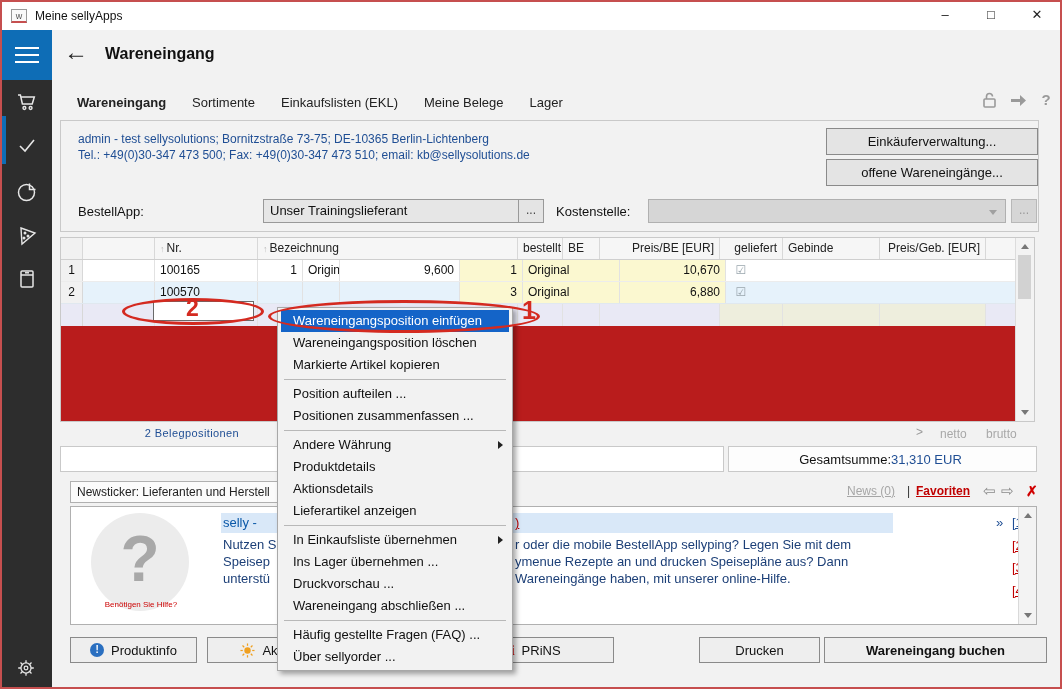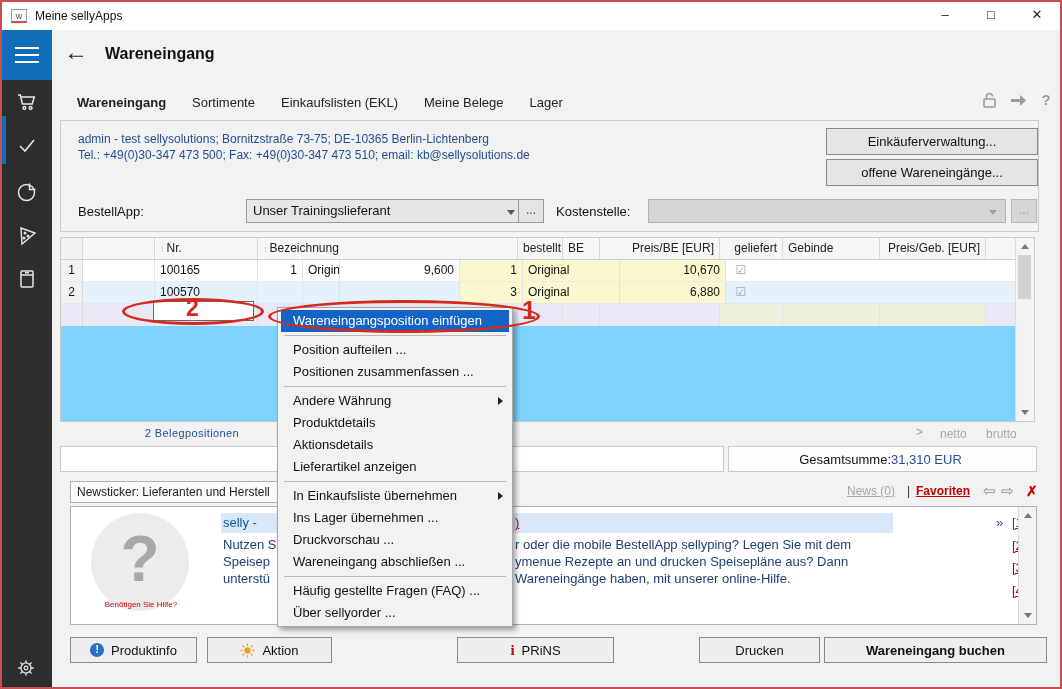--- a/index.html
+++ b/index.html
@@ -40,21 +40,21 @@
   .pbtn1{top:7px}.pbtn2{top:38px}
   .flabel{position:absolute;font-size:13px;color:#111}
   .select{position:absolute;height:24px;background:#e6e6e6;border:1px solid #999;box-sizing:border-box;font-size:13px;line-height:22px;padding-left:6px;color:#111}
   .select .chev{position:absolute;right:8px;top:10px;width:0;height:0;border-left:4px solid transparent;border-right:4px solid transparent;border-top:5px solid #555}
   .select.disabled{background:#d6d6d6;border-color:#b0b0b0}
   .select.disabled .chev{border-top-color:#a0a0a0}
   .dots{position:absolute;width:26px;height:24px;background:#e4e4e4;border:1px solid #999;box-sizing:border-box;text-align:center;line-height:20px;font-size:12px;color:#444}
   .dots.disabled{background:#d6d6d6;border-color:#b8b8b8;color:#999}
 
   
-  .tablewrap{position:absolute;left:58px;top:235px;width:975px;height:185px;background:#7dd3fc;border:1px solid #c9c9c9;box-sizing:border-box;overflow:hidden}
+  .tablewrap{position:absolute;left:58px;top:235px;width:975px;height:185px;background:#b91c1c;border:1px solid #c9c9c9;box-sizing:border-box;overflow:hidden}
   .trow{display:flex;height:21px;line-height:21px;font-size:12px;color:#111}
   .thead{background:#f6f6f6;border-bottom:1px solid #cfcfcf;color:#222}
   .tc{box-sizing:border-box;padding:0 5px;border-right:1px solid #e2e2e2;overflow:hidden;white-space:nowrap}
   .thead .tc{border-right:1px solid #d8d8d8}
   .c0{width:22px;text-align:center;background:#f1f1f1;border-right:1px solid #d8d8d8}
   .c1{width:72px}.c2{width:103px}.c3{width:260px}
   .c4{width:45px;text-align:right}.c5{width:37px}.c6{width:120px;text-align:right}
   .c7{width:63px;text-align:right}.c8{width:97px}.c9{width:106px;text-align:right}
   .c10{width:30px;border-right:none;text-align:center}
   .thead .c4,.thead .c6,.thead .c7,.thead .c9{text-align:right}
@@ -224,21 +224,21 @@
     </div>
     <div class="ticon">?</div>
   </div>
 
   <div class="panel">
     <div class="addr addr1">admin - test sellysolutions; Bornitzstraße 73-75; DE-10365 Berlin-Lichtenberg</div>
     <div class="addr addr2">Tel.: +49(0)30-347 473 500; Fax: +49(0)30-347 473 510; email: kb@sellysolutions.de</div>
     <div class="pbtn pbtn1">Einkäuferverwaltung...</div>
     <div class="pbtn pbtn2">offene Wareneingänge...</div>
     <div class="flabel" style="left:17px;top:83px">BestellApp:</div>
-    <div class="select" style="left:185px;top:78px;width:278px">
+    <div class="select" style="left:202px;top:78px;width:278px">
       <span>Unser Trainingslieferant</span>
       <span class="chev"></span>
     </div>
     <div class="dots" style="left:457px;top:78px">...</div>
     <div class="flabel" style="left:495px;top:83px">Kostenstelle:</div>
     <div class="select disabled" style="left:587px;top:78px;width:358px">
       <span></span>
       <span class="chev"></span>
     </div>
     <div class="dots disabled" style="left:950px;top:78px">...</div>
@@ -374,20 +374,22 @@
   </div>
   <div class="bbtn b-druck">
       <span>Drucken</span>
     </div>
   <div class="bbtn b-buch">
       <span>Wareneingang buchen</span>
     </div>
 
   <div class="menu">
     <div class="mi hl">Wareneingangsposition einfügen</div>
+    <div class="mi">Wareneingangsposition löschen</div>
+    <div class="mi">Markierte Artikel kopieren</div>
     <div class="msep"></div>
     <div class="mi">Position aufteilen ...</div>
     <div class="mi">Positionen zusammenfassen ...</div>
     <div class="msep"></div>
     <div class="mi"><span>Andere Währung</span><span class="miarrow"></span></div>
     <div class="mi">Produktdetails</div>
     <div class="mi">Aktionsdetails</div>
     <div class="mi">Lieferartikel anzeigen</div>
     <div class="msep"></div>
     <div class="mi"><span>In Einkaufsliste übernehmen</span><span class="miarrow"></span></div>

